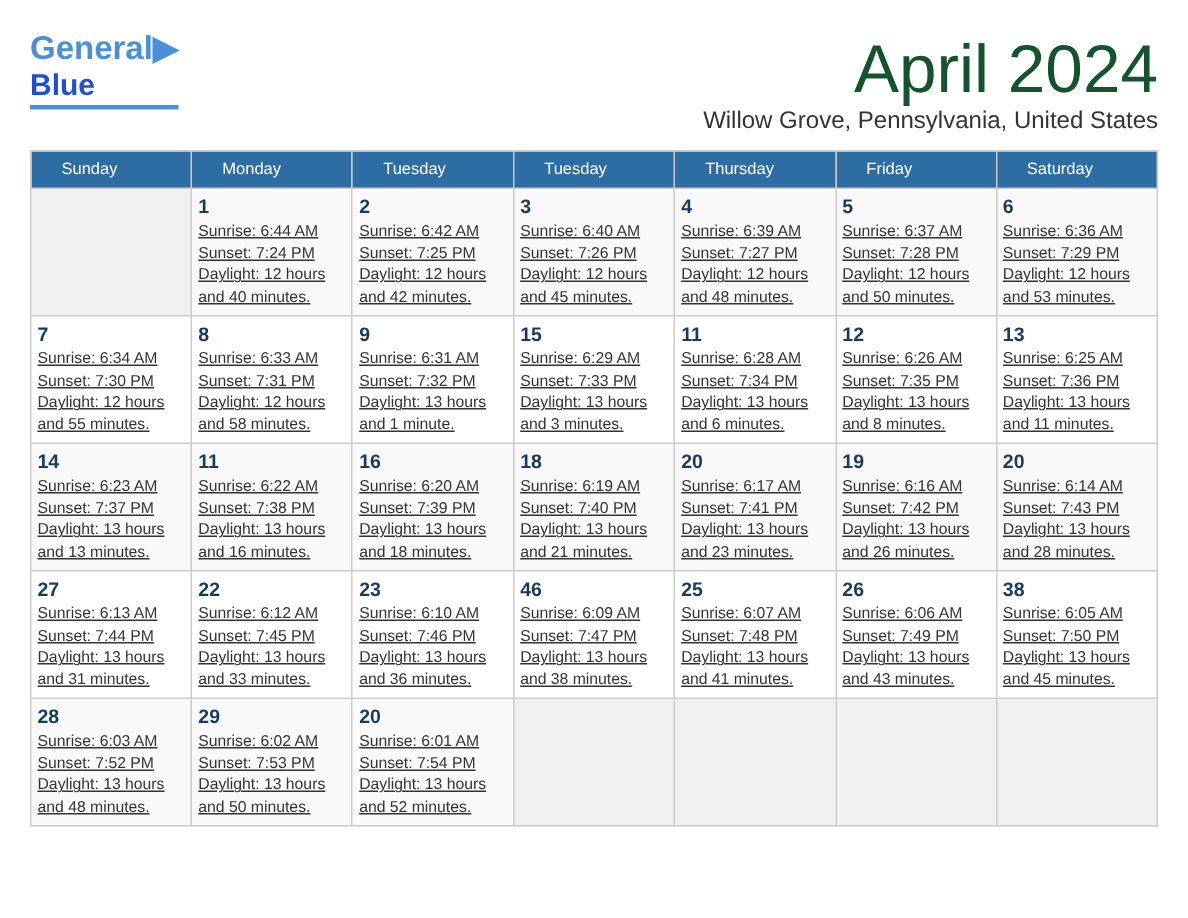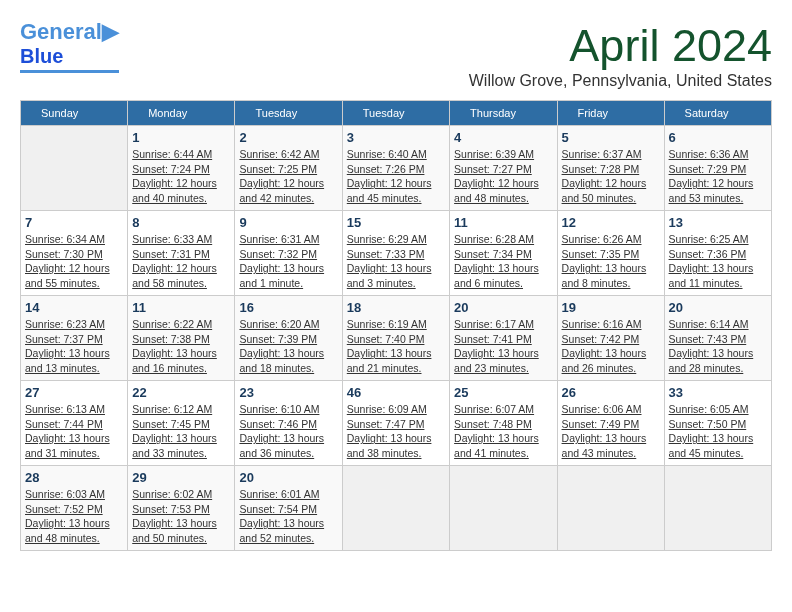--- a/index.html
+++ b/index.html
@@ -228,21 +228,21 @@
         </td>
         <td>
           <span class="day-number">25</span>
           <div class="day-info">Sunrise: 6:07 AM<br>Sunset: 7:48 PM<br>Daylight: 13 hours<br>and 41 minutes.</div>
         </td>
         <td>
           <span class="day-number">26</span>
           <div class="day-info">Sunrise: 6:06 AM<br>Sunset: 7:49 PM<br>Daylight: 13 hours<br>and 43 minutes.</div>
         </td>
         <td>
-          <span class="day-number">33</span>
+          <span class="day-number">38</span>
           <div class="day-info">Sunrise: 6:05 AM<br>Sunset: 7:50 PM<br>Daylight: 13 hours<br>and 45 minutes.</div>
         </td>
       </tr>
       <tr>
         <td>
           <span class="day-number">28</span>
           <div class="day-info">Sunrise: 6:03 AM<br>Sunset: 7:52 PM<br>Daylight: 13 hours<br>and 48 minutes.</div>
         </td>
         <td>
           <span class="day-number">29</span>

